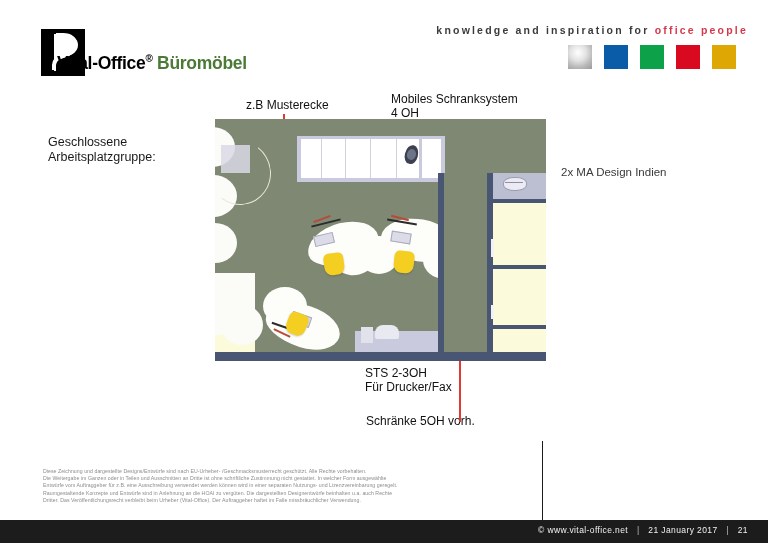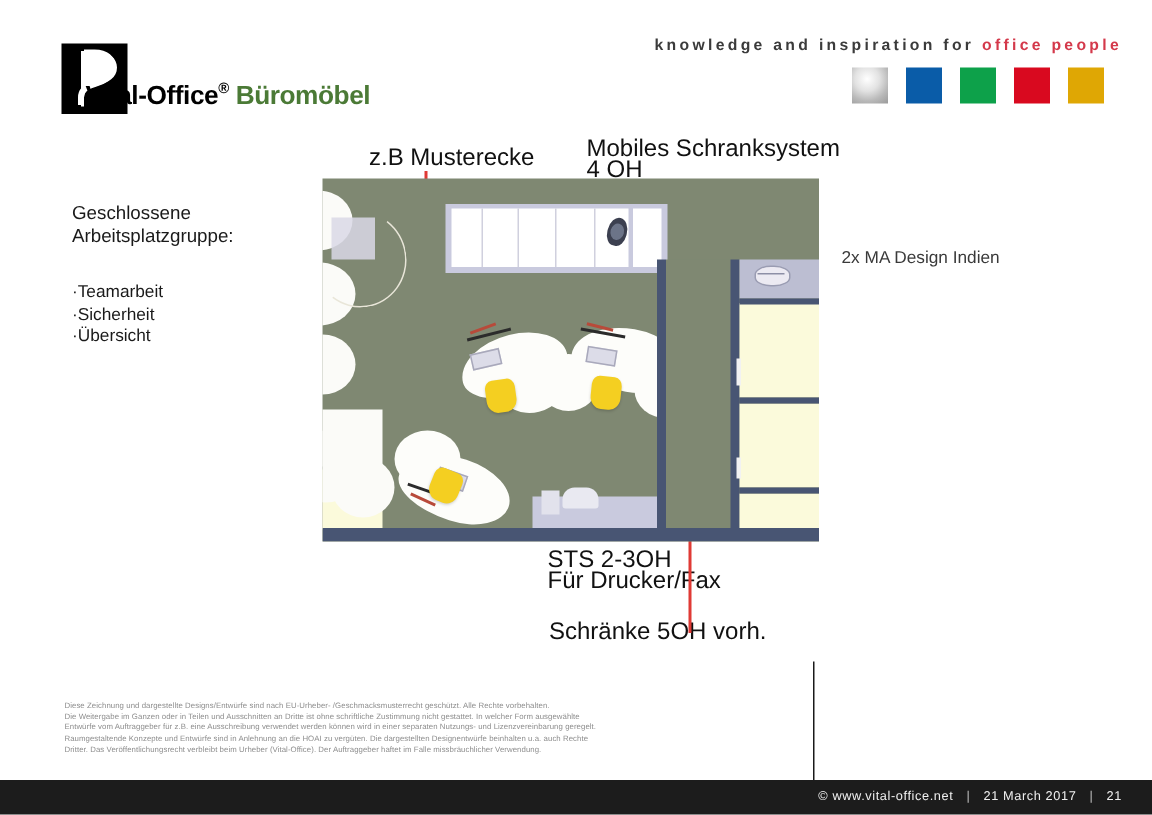--- a/index.html
+++ b/index.html
@@ -88,21 +88,21 @@
     left: 48px; top: 188px;
     font-size: 11.5px;
     line-height: 14.5px;
     color: #1a1a1a;
   }
   .left-bullets div { white-space: nowrap; }
 
   
   .callout {
     position: absolute;
-    font-size: 16px;
+    font-size: 12px;
     line-height: 13.5px;
     color: #111111;
     white-space: pre-line;
   }
   .c-musterecke { left: 246px; top: 99px; }
   .c-schrank    { left: 391px; top: 93px; }
   .c-sts        { left: 365px; top: 367px; }
   .c-schraenke  { left: 366px; top: 415px; }
 
   .right-title {
@@ -306,25 +306,20 @@
   <div class="swatches">
     <div class="swatch s-silver"></div>
     <div class="swatch" style="background:#0a5ca8"></div>
     <div class="swatch" style="background:#0da14a"></div>
     <div class="swatch" style="background:#d9091f"></div>
     <div class="swatch" style="background:#dfa704"></div>
   </div>
 
   <div class="left-title">Geschlossene
 Arbeitsplatzgruppe:</div>
-  <div class="left-bullets">
-    <div>·Teamarbeit</div>
-    <div>·Sicherheit</div>
-    <div>·Übersicht</div>
-  </div>
 
   <div class="callout c-musterecke">z.B Musterecke</div>
   <div class="callout c-schrank">Mobiles Schranksystem
 4 OH</div>
   <div class="callout c-sts">STS 2-3OH
 Für Drucker/Fax</div>
   <div class="callout c-schraenke">Schränke 5OH vorh.</div>
 
   <div class="right-sub">2x MA Design Indien</div>
 
@@ -408,19 +403,19 @@
     <div>Raumgestaltende Konzepte und Entwürfe sind in Anlehnung an die HOAI zu vergüten. Die dargestellten Designentwürfe beinhalten u.a. auch Rechte</div>
     <div>Dritter. Das Veröffentlichungsrecht verbleibt beim Urheber (Vital-Office). Der Auftraggeber haftet im Falle missbräuchlicher Verwendung.</div>
   </div>
 
   <div class="vrule"></div>
 
   <div class="footer-bar">
     <div class="footer-text">
       <span>© www.vital-office.net</span>
       <span class="footer-sep">|</span>
-      <span>21 March 2017</span>
+      <span>21 January 2017</span>
       <span class="footer-sep">|</span>
       <span>21</span>
     </div>
   </div>
 
 </div>
 
 </body></html>

